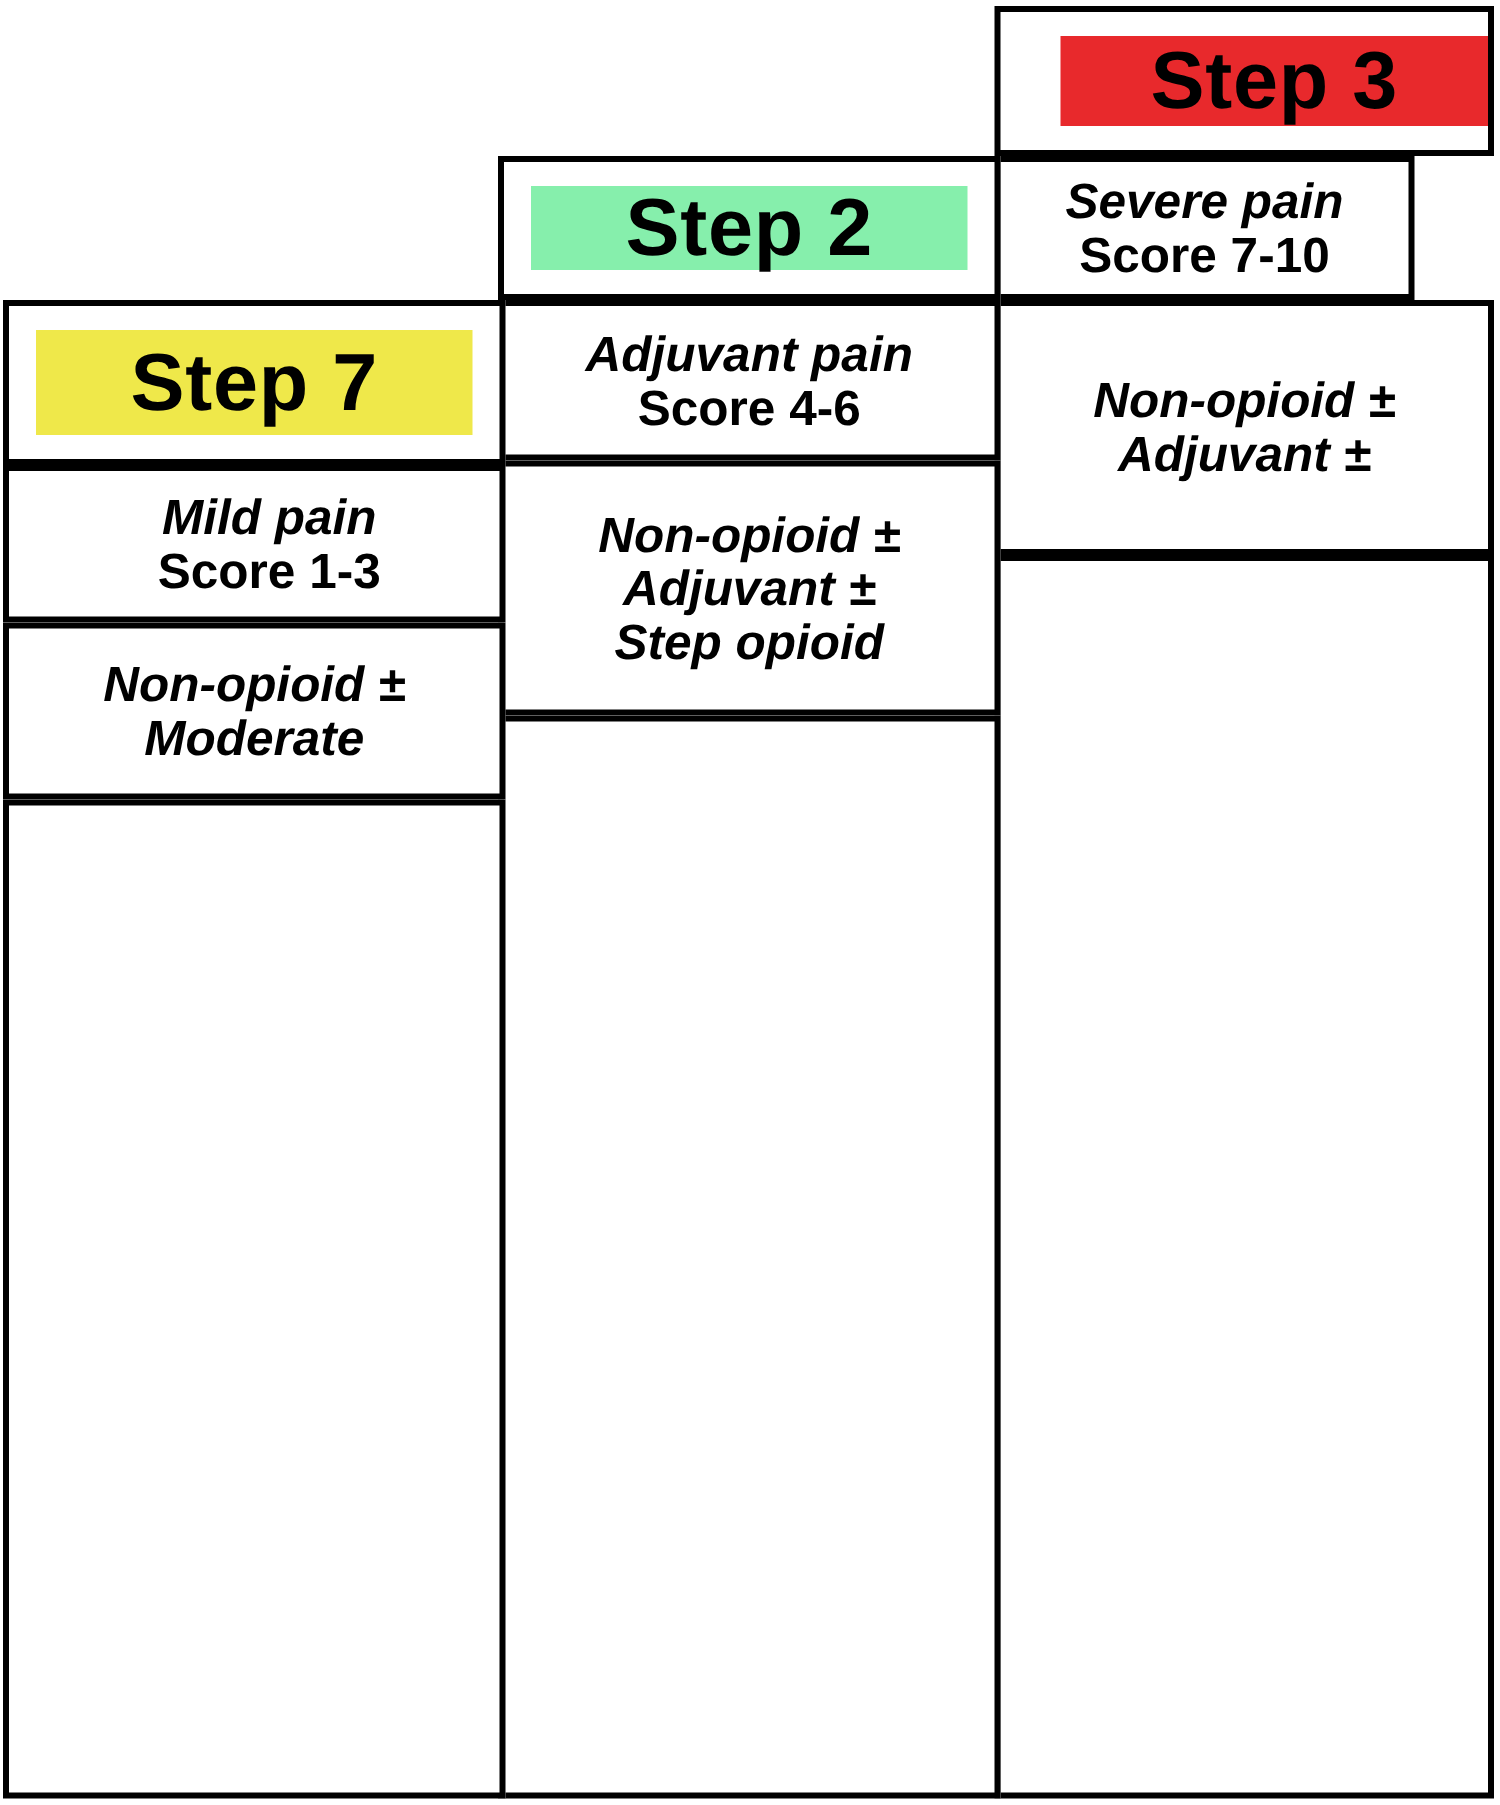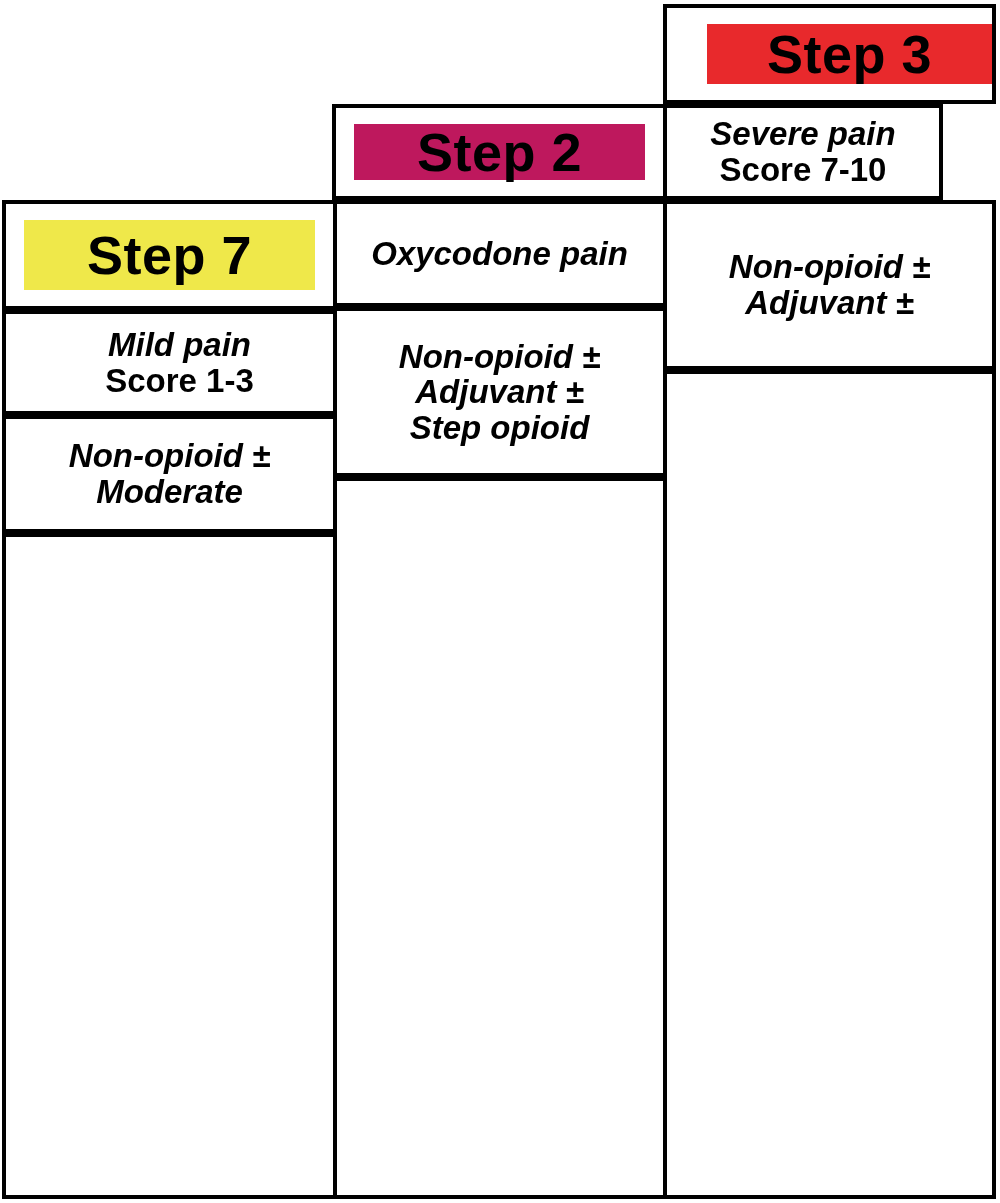--- a/index.html
+++ b/index.html
@@ -36,21 +36,21 @@
     height:calc(100% - 32px);
     display:flex;
     align-items:center;
     justify-content:center;
     font-weight:bold;
     font-size:54px;
     letter-spacing:0.5px;
     line-height:1;
   }
   .chip.step1{background:#efe84a;}
-  .chip.step2{background:#be185d;}
+  .chip.step2{background:#86efac;}
   .chip.step3{background:#e8292c;margin-left:40px;}
 
   
   .centercell{
     display:flex;
     flex-direction:column;
     align-items:center;
     justify-content:center;
     text-align:center;
     line-height:1.08;
@@ -108,21 +108,22 @@
       <div class="drugline">Oxycodone (2)</div>
 
     </div>
   </div>
 
   <div class="box banner" style="left:332px; top:104px; width:335px; height:96px;">
     <div class="chip step2">Step 2</div>
   </div>
 
   <div class="box centercell" style="left:332px; top:200px; width:335px; height:107px;">
-    <div class="ln it">Oxycodone pain</div>
+    <div class="ln it">Adjuvant pain</div>
+    <div class="ln">Score 4-6</div>
   </div>
 
   <div class="box centercell" style="left:332px; top:307px; width:335px; height:170px;">
     <div class="ln it">Non-opioid ±</div>
     <div class="ln it">Adjuvant ±</div>
     <div class="ln it">Step opioid</div>
   </div>
 
   <div class="box drugcell" style="left:332px; top:477px; width:335px; height:722px;">
     <div class="rot" style="width:714px; height:327px;">

